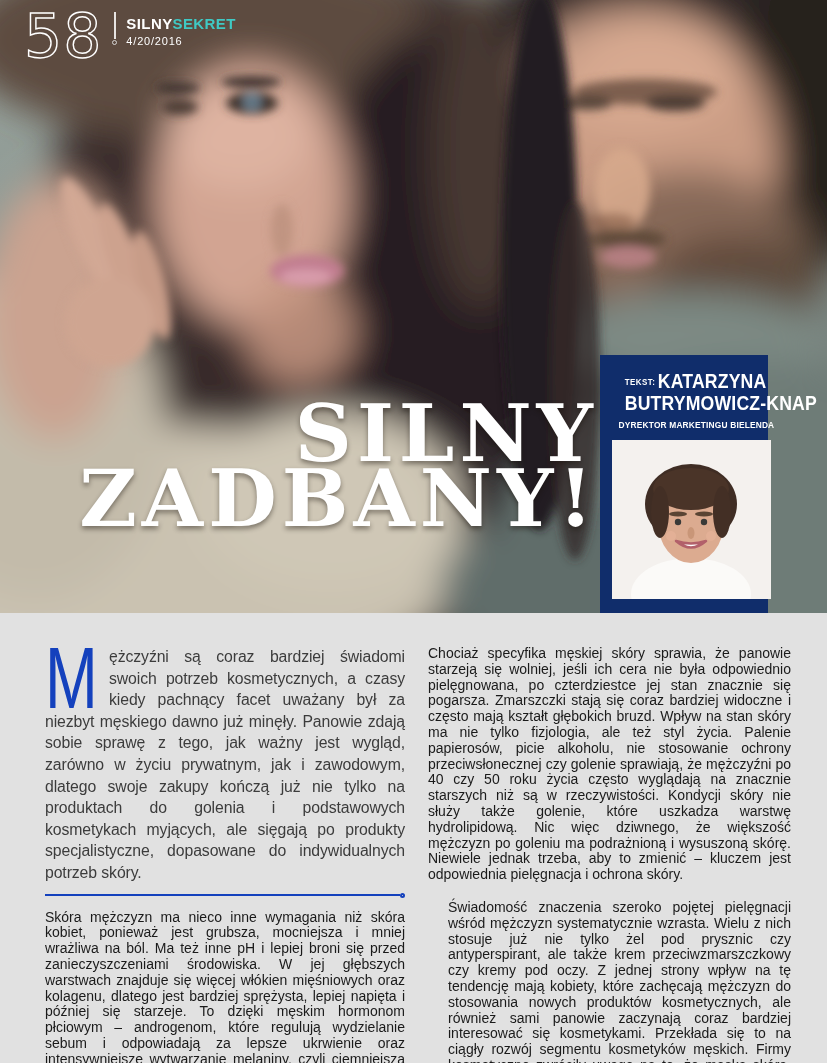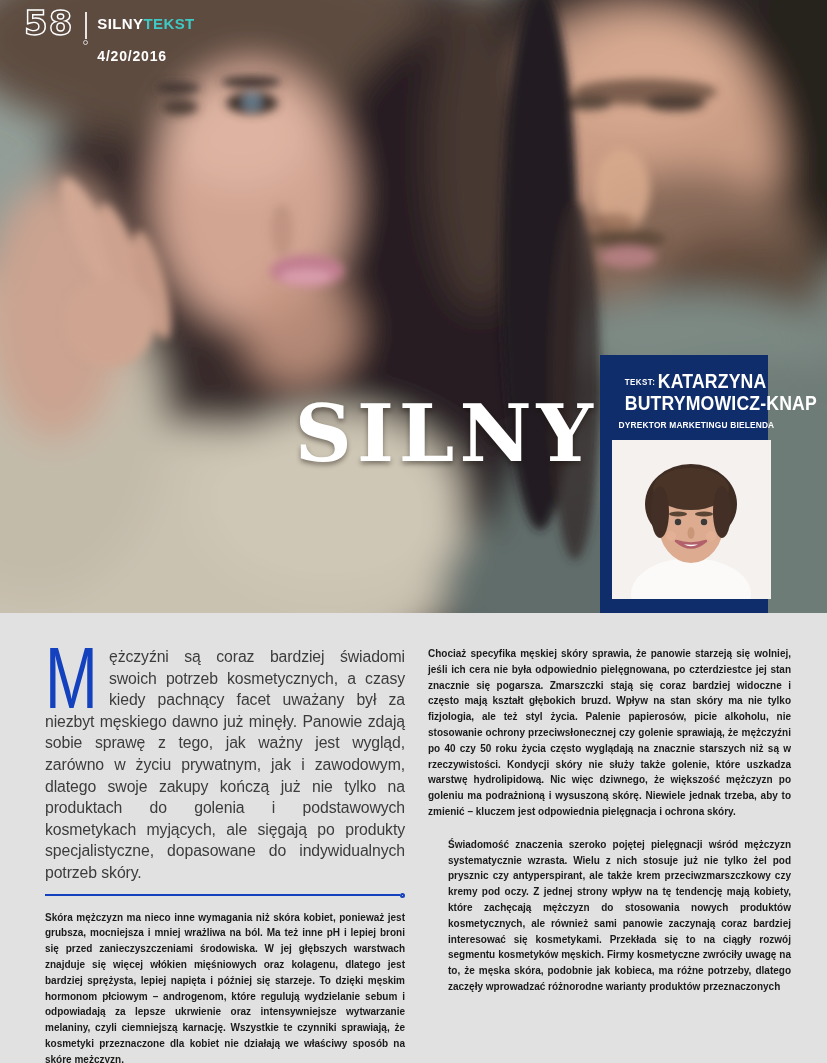--- a/index.html
+++ b/index.html
@@ -11,32 +11,32 @@
   *{margin:0;padding:0;box-sizing:border-box;}
   body{background:#555;font-family:"Liberation Sans",sans-serif;}
   .page{position:relative;width:827px;height:1063px;background:var(--page-bg);overflow:hidden;margin:0 auto;}
 
   
   .hero{position:absolute;top:0;left:0;width:827px;height:613px;overflow:hidden;}
   .hero svg{display:block;width:827px;height:613px;}
 
   
   .masthead{position:absolute;top:6px;left:24px;display:flex;align-items:flex-start;}
-  .page-number{font-family:"DejaVu Sans",sans-serif;font-weight:700;font-size:34px;line-height:1;
+  .page-number{font-family:"DejaVu Sans",sans-serif;font-weight:400;font-size:60px;line-height:1;
     color:rgba(255,255,255,.9);letter-spacing:1px;}
   @supports ((-webkit-text-stroke:1px #fff)){
     .page-number{color:transparent;-webkit-text-stroke:1.4px #ffffff;}
   }
   .sep{display:flex;flex-direction:column;align-items:center;margin:6px 9px 0 10px;}
   .sep-line{width:1.5px;height:27px;background:rgba(255,255,255,.85);}
   .sep-dot{width:5px;height:5px;border:1.3px solid rgba(225,225,225,.9);border-radius:50%;margin-top:1px;}
   .brand{margin-top:10px;}
   .brand-line{font-weight:700;font-size:15px;line-height:1;color:#fff;letter-spacing:.4px;}
   .brand-secondary{color:var(--teal);}
-  .issue-date{font-weight:700;font-size:14px;line-height:1;color:#fff;margin-top:18px;letter-spacing:.8px;}
+  .issue-date{font-weight:400;font-size:11px;line-height:1;color:#fff;margin-top:5px;letter-spacing:.8px;}
 
   
   .hero-title{position:absolute;top:401px;right:229px;text-align:right;white-space:nowrap;
     font-family:"DejaVu Serif",serif;font-weight:700;color:#ffffff;
     font-size:79px;line-height:65px;letter-spacing:5px;
     text-shadow:0 3px 5px rgba(25,18,12,.45);}
 
   
   .author-box{position:absolute;left:600px;top:355px;width:168px;height:258px;background:var(--navy);
     text-align:right;padding:15px 13px 0 0;}
@@ -53,21 +53,21 @@
     padding:33px 36px 0 45px;display:flex;gap:23px;background:var(--page-bg);}
   .col-left{width:360px;flex:none;}
   .col-right{flex:1;min-width:0;}
   .intro{font-weight:400;font-size:15.8px;line-height:21.6px;color:#3c3c3c;text-align:justify;letter-spacing:-.1px;}
   .drop-cap-box{float:left;width:60px;height:63px;margin-right:4px;}
   .drop-cap{display:block;font-size:88px;line-height:1;color:var(--blue);
     transform:scaleX(.72);transform-origin:0 0;margin-top:-12px;font-weight:400;}
   .rule-row{display:flex;align-items:center;margin:9px 0 12px;}
   .rule-line{flex:1;height:2px;background:var(--blue);}
   .rule-ring{width:5px;height:5px;border:2px solid var(--blue);border-radius:50%;flex:none;background:transparent;}
-  .body-par{font-weight:700;font-size:10px;line-height:15.8px;color:#1a1a1a;text-align:justify;}
+  .body-par{font-weight:400;font-size:14px;line-height:15.8px;color:#1a1a1a;text-align:justify;}
   .col-right .body-par.second{margin-top:17px;margin-left:20px;}
 </style>
 </head>
 <body>
 
 <div class="page">
 
   <div class="hero">
     <svg viewBox="0 0 827 613" preserveAspectRatio="none" aria-hidden="true">
       <defs>
@@ -141,28 +141,29 @@
     </svg>
 
     <div class="masthead">
       <div class="page-number">58</div>
       <div class="sep">
         <div class="sep-line"></div>
         <div class="sep-dot"></div>
       </div>
       <div class="brand">
         <div class="brand-line">
-          <span class="brand-primary">SILNY</span><span class="brand-secondary">TEKST</span>
+          <span class="brand-primary">SILNY</span><span class="brand-secondary">SEKRET</span>
         </div>
         <div class="issue-date">4/20/2016</div>
       </div>
     </div>
 
     <div class="hero-title">
       <div>SILNY</div>
+      <div>ZADBANY!</div>
     </div>
 
     <div class="author-box">
       <div class="author-line">
         <span class="author-label">TEKST:</span><span class="author-name">KATARZYNA</span>
       </div>
       <div class="author-line">
         <span class="author-name">BUTRYMOWICZ-KNAP</span>
       </div>
       <div class="author-role">DYREKTOR MARKETINGU BIELENDA</div>

